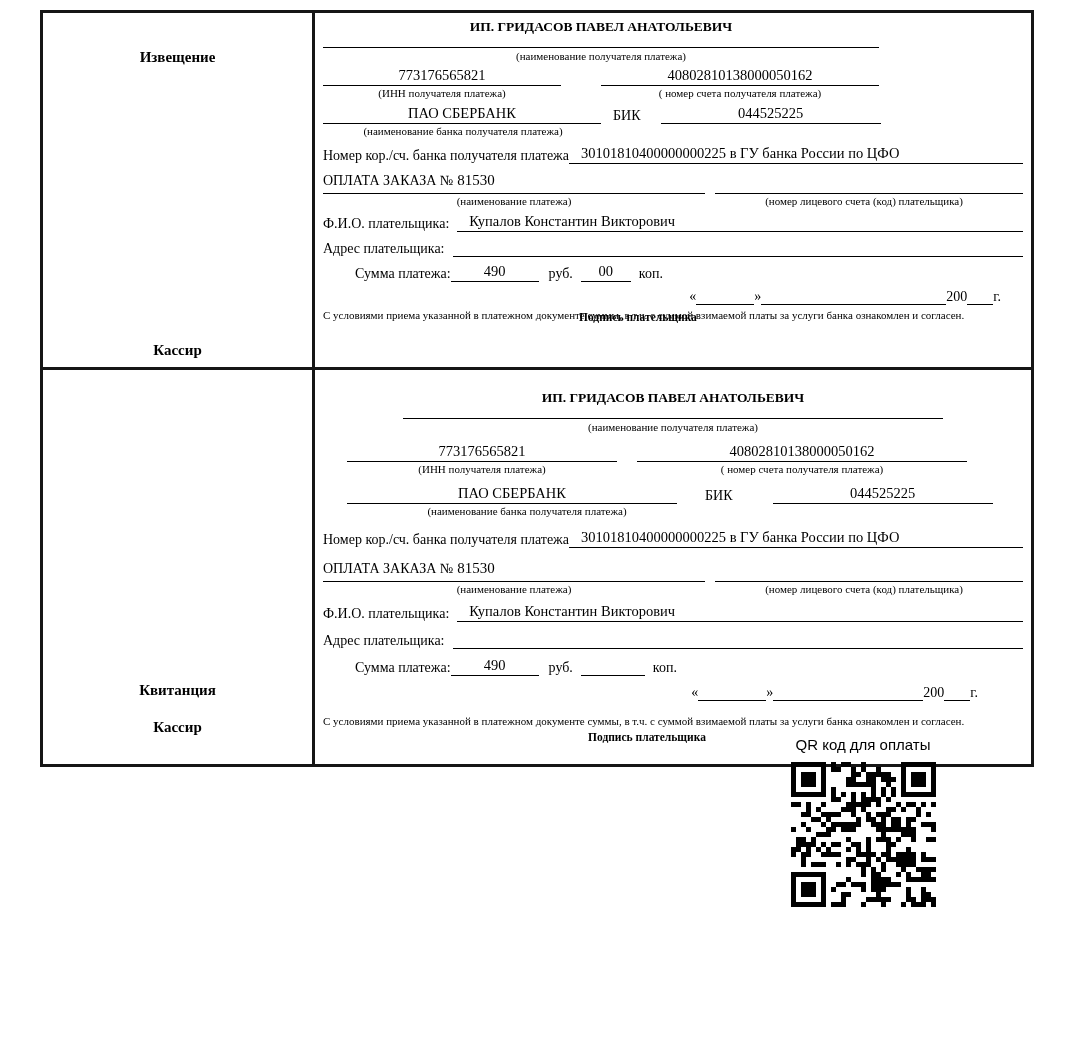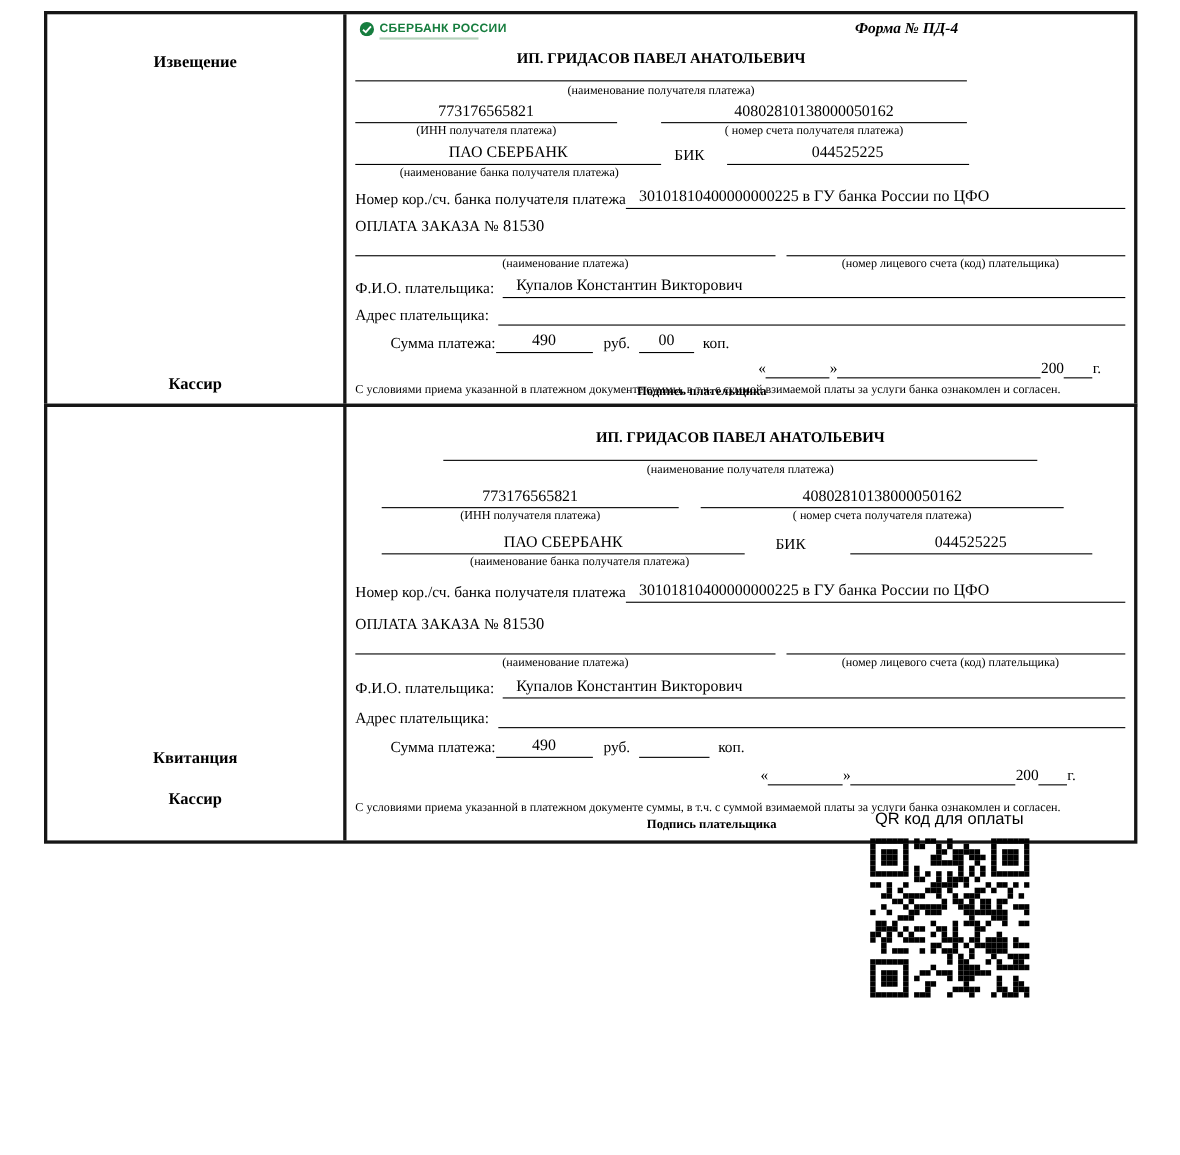--- a/index.html
+++ b/index.html
@@ -62,21 +62,21 @@
   .s1 .bank-cap { width:280px; }
   .s2 .bank-cap { width:360px; margin-left:24px; }
 
   .corr-row { margin-top:8px; }
   .s2 .corr-row { margin-top:12px; }
   .corr-lbl { white-space:nowrap; }
   .corr-val { flex:1; padding:0 0 1px 12px; font-size:14.5px; white-space:nowrap; }
 
   .pay-row { margin-top:8px; }
   .s2 .pay-row { margin-top:12px; }
-  .pay-l { width:382px; padding-bottom:17px; white-space:nowrap; }
+  .pay-l { width:382px; padding-bottom:4px; white-space:nowrap; }
   .pay-num { font-size:15px; margin-left:4px; }
   .pay-r { flex:1; margin-left:10px; height:19px; }
   .pay-caps { margin-top:1px; }
   .pay-l-cap { width:382px; }
   .pay-r-cap { flex:1; }
 
   .payer-row { margin-top:6px; }
   .s2 .payer-row { margin-top:8px; }
   .payer-lbl { white-space:nowrap; padding-right:8px; }
   .payer-val { flex:1; padding:0 0 1px 12px; font-size:14.5px; white-space:nowrap; }
@@ -115,33 +115,20 @@
 <div class="page">
   <div class="boxes">
 
     <div class="rbox s1">
       <div class="side">
         <div>Извещение</div>
         <div>Кассир</div>
       </div>
       <div class="content">
 
-        <div class="head">
-          <div class="logo">
-            <svg width="13" height="13" viewBox="0 0 14 14">
-                <circle cx="7" cy="7" r="7" fill="#167d3e"></circle>
-                <path d="M3.2 7.6 L6 10 L11 4.2" stroke="#fff" stroke-width="1.8" fill="none"></path>
-              </svg>
-            <div class="logo-col">
-              <span class="logo-txt">СБЕРБАНК РОССИИ</span>
-              <span class="logo-bar"></span>
-            </div>
-          </div>
-          <div class="form-no">Форма № ПД-4</div>
-        </div>
 
         <div class="title">ИП. ГРИДАСОВ ПАВЕЛ АНАТОЛЬЕВИЧ</div>
         <div class="cap cap-main">(наименование получателя платежа)</div>
 
         <div class="row inn-row">
           <div class="inn-l u vb">773176565821</div>
           <div class="inn-gap"></div>
           <div class="inn-r u vb">40802810138000050162</div>
         </div>
         <div class="row caps-row">

